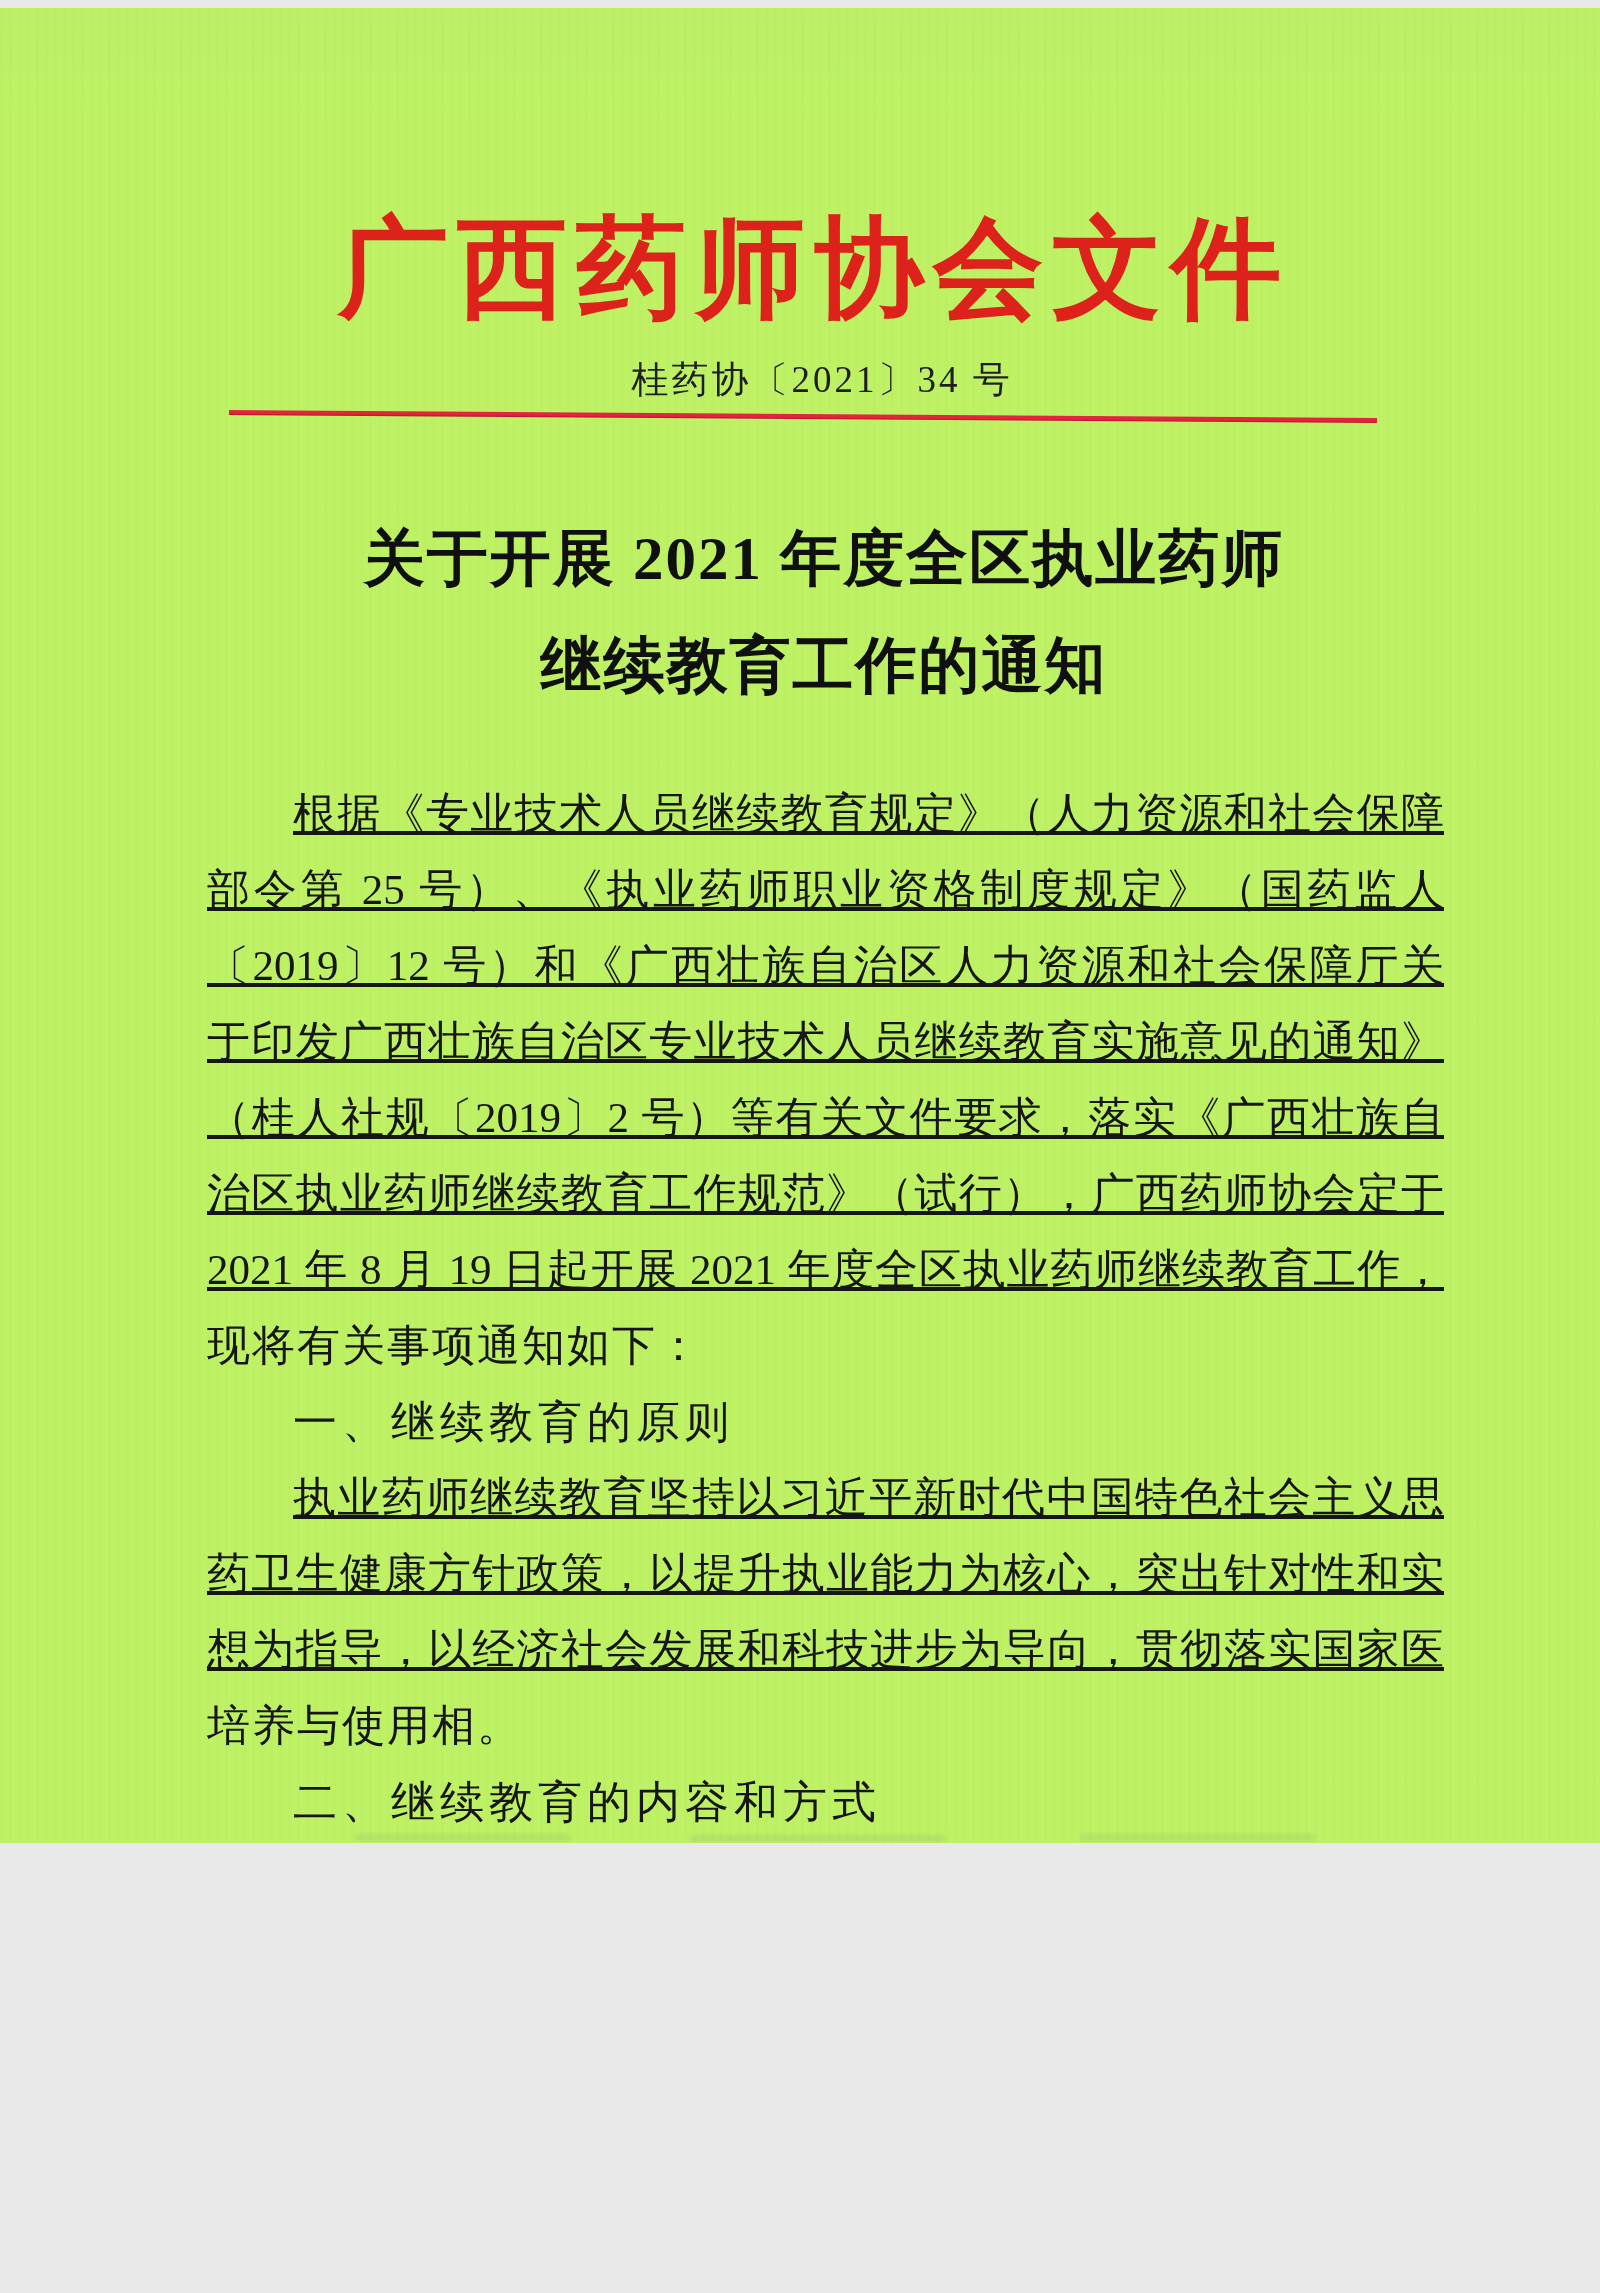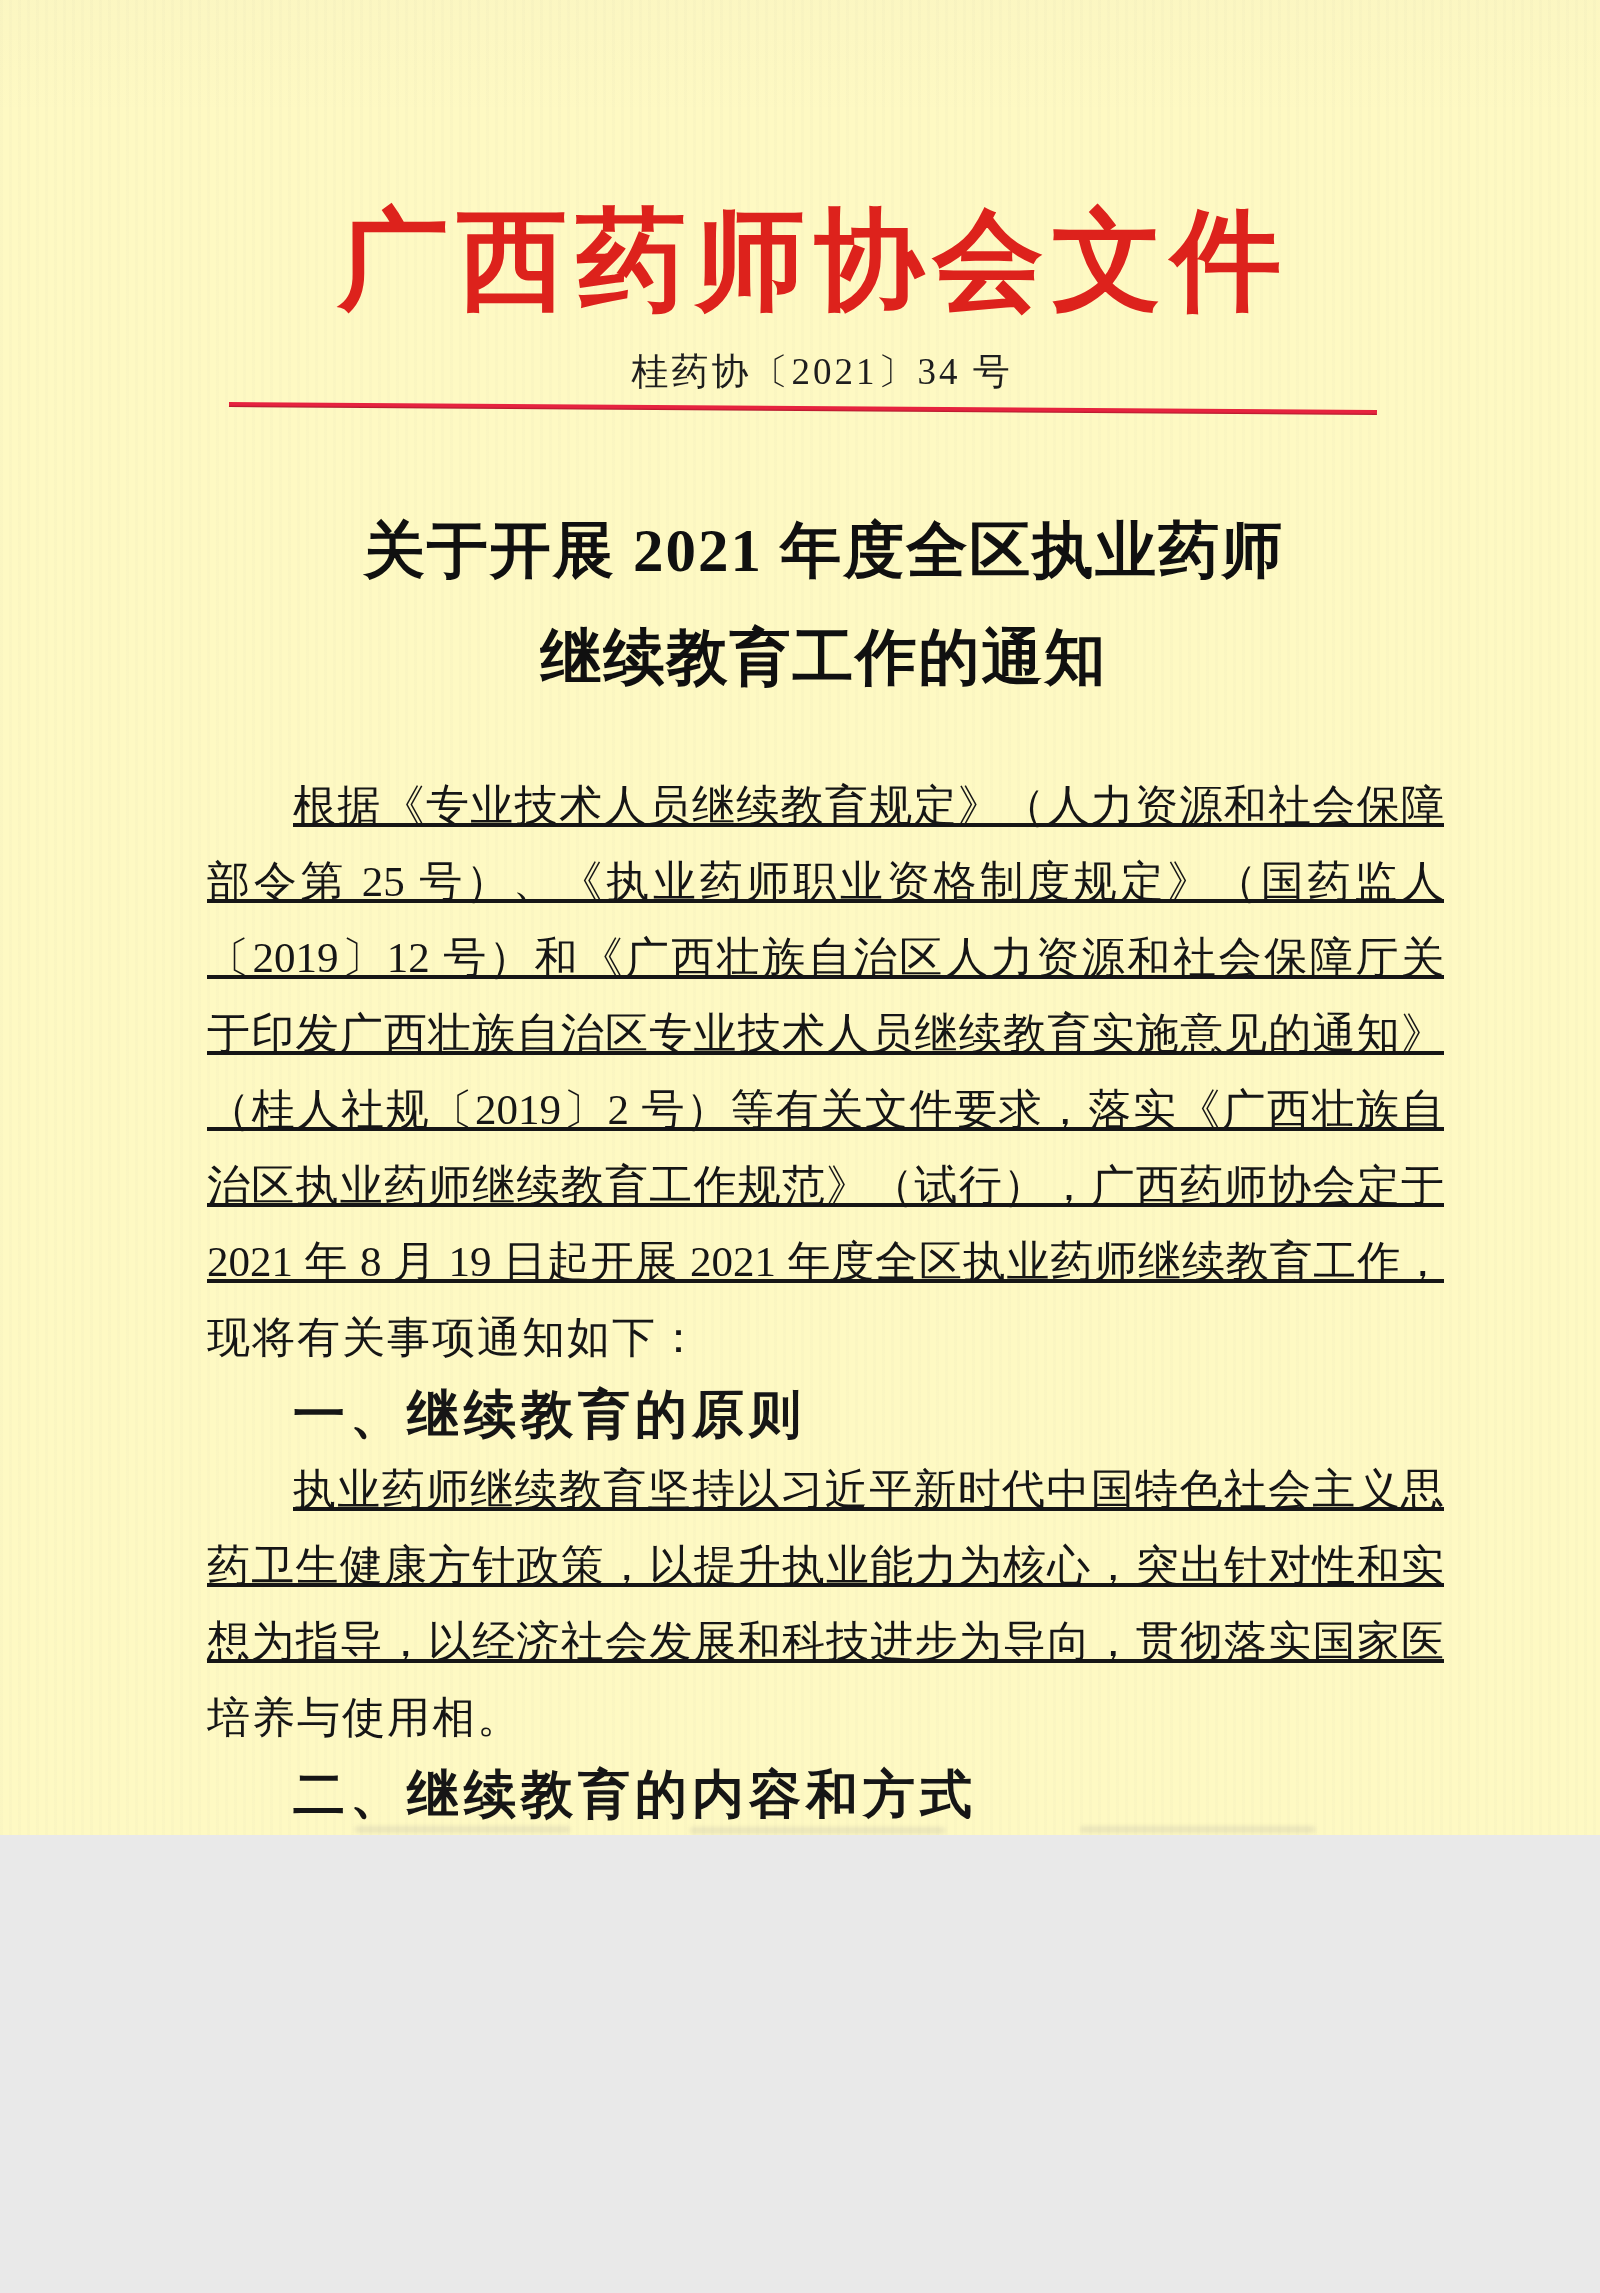--- a/index.html
+++ b/index.html
@@ -1,21 +1,21 @@
 <!DOCTYPE html>
 <html><head>
 <meta charset="utf-8">
 <style>
   html,body{margin:0;padding:0;}
   body{background:#e9e9e9;font-family:"Liberation Serif","DejaVu Serif",serif;}
   #page{
     position:relative;
     width:1600px;height:1835px;
-    margin:0 auto;
-    background:#fef9c3;
+    margin:8px auto;
+    background:#bef264;
     overflow:hidden;
   }
   #texture{
     position:absolute;inset:0;
     background:
       repeating-linear-gradient(90deg, rgba(90,90,120,0.018) 0 3px, rgba(0,0,0,0) 3px 9px),
       linear-gradient(180deg, rgba(120,120,140,0.02), rgba(0,0,0,0) 120px);
     pointer-events:none;
   }
   .org-title{
@@ -60,22 +60,22 @@
     text-align:justify;
     text-align-last:justify;
     -moz-text-align-last:justify;
     text-justify:inter-character;
     text-decoration:underline;
   }
   .plain{letter-spacing:2px;}
   .ind{text-indent:86px;}
   .head{
     font-family:"Liberation Sans","DejaVu Sans",sans-serif;
-    font-weight:700;
-    font-size:52px;
+    font-weight:400;
+    font-size:44px;
     letter-spacing:5px;
   }
   .kai{letter-spacing:4px;}
   .artifact{
     position:absolute;
     height:7px;
     background:rgba(105,105,130,0.13);
     filter:blur(2px);
     border-radius:3px;
   }

